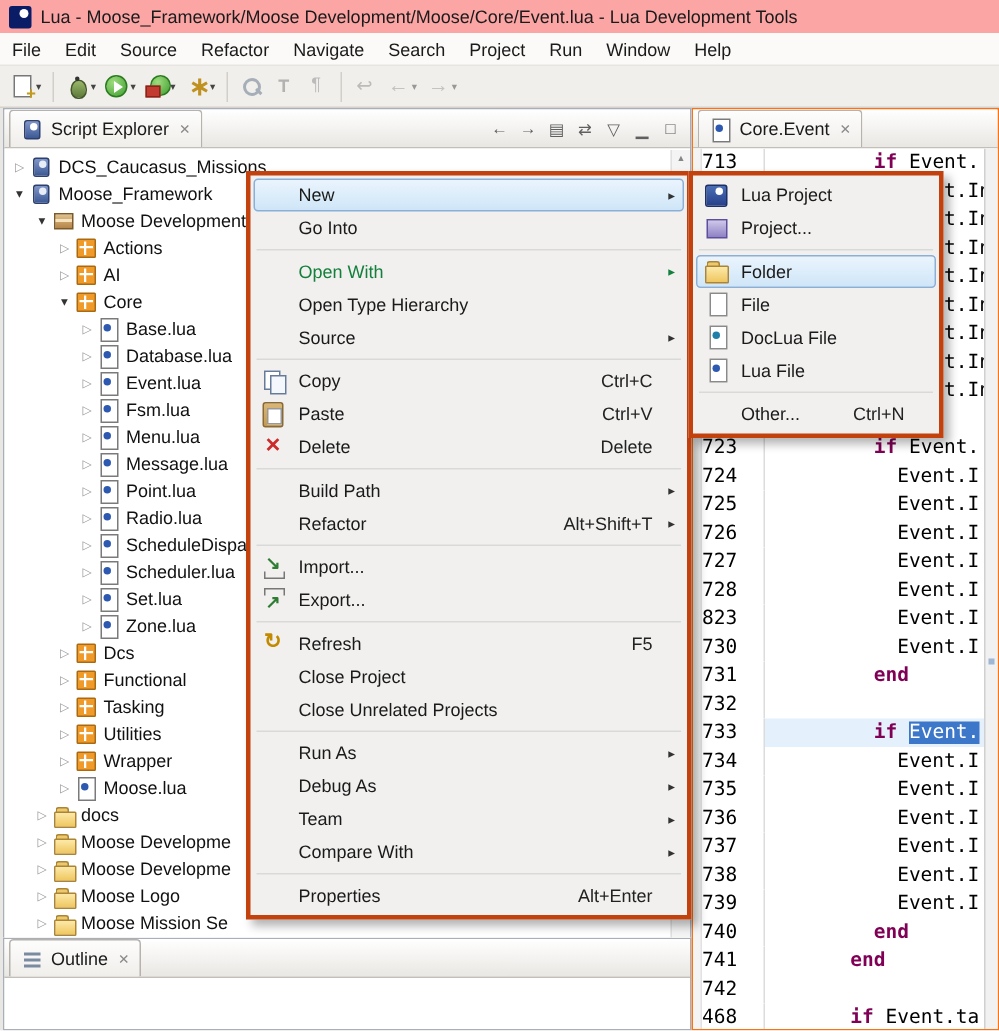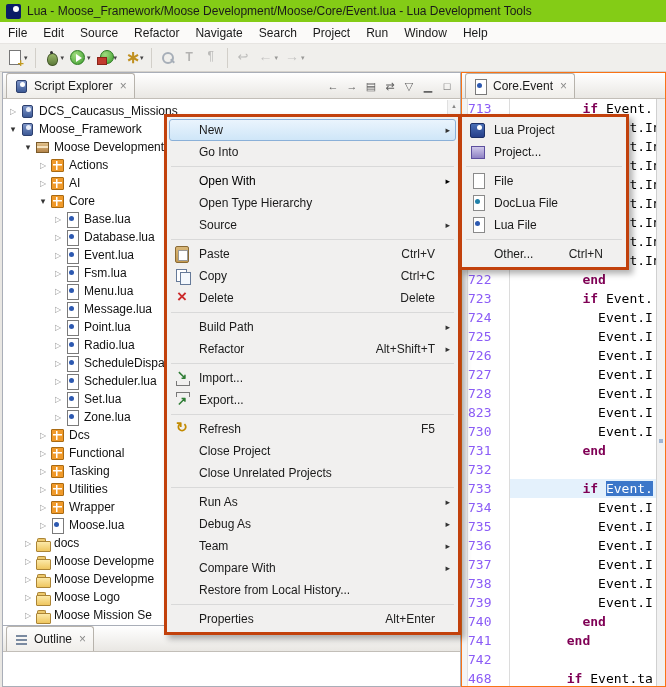--- a/index.html
+++ b/index.html
@@ -1,21 +1,21 @@
 <!DOCTYPE html>
 <html><head>
 <meta charset="utf-8">
 <style>
   *{box-sizing:border-box;margin:0;padding:0}
   html,body{width:666px;height:687px;overflow:hidden;background:#fff}
   body{font-family:"Liberation Sans",sans-serif;font-size:12px;color:#1a1a1a}
   .window{position:relative;width:666px;height:687px;background:#f2f1ef;overflow:hidden}
 
   
-  .titlebar{height:22px;background:#84cc16;display:flex;align-items:center;gap:6px;padding:0 6px}
+  .titlebar{height:22px;background:#fca5a5;display:flex;align-items:center;gap:6px;padding:0 6px}
   .app-icon{width:15px;height:15px;background:#0a1c66;border-radius:2px;position:relative;flex:none}
   .app-icon::after{content:'';position:absolute;width:6px;height:6px;background:#fff;border-radius:50%;right:2px;top:2px}
   .title-text{white-space:nowrap;overflow:hidden}
   .menubar{height:22px;background:#fbfaf9;display:flex;align-items:center;border-bottom:1px solid #e7e5e2}
   .mb-item{padding:2px 8px}
   .toolbar{height:28px;background:#f0efec;border-bottom:1px solid #d5d2cc;display:flex;align-items:center;padding:0 4px;gap:1px}
   .tbtn{height:24px;display:flex;align-items:center;padding:1px 2px;border-radius:3px}
   .tbtn.dis{opacity:.5}
   .caret{font-size:7px;color:#444;margin-left:1px}
   .tsep{width:1px;height:20px;background:#d2cfc9;margin:0 4px}
@@ -79,33 +79,33 @@
   .tab-ic-explorer::after{content:'';position:absolute;width:5px;height:5px;background:#fff;border-radius:50%;right:4px;top:3px}
   .tab-ic-outline::before{content:'';position:absolute;left:2px;top:3px;width:11px;height:2px;background:#7a8aa0;box-shadow:0 4px 0 #7a8aa0,0 8px 0 #7a8aa0}
   .tab-ic-lua::before{content:'';position:absolute;left:2px;top:0;width:10px;height:14px;background:#fff;border:1px solid #7a7a7a}
   .tab-ic-lua::after{content:'';position:absolute;left:4px;top:4px;width:5px;height:5px;background:#2d59b0;border-radius:50%}
 
   
   .editor-body{flex:1;display:flex;background:#fff;font-family:"DejaVu Sans Mono",monospace;font-size:13px;overflow:hidden;min-height:0}
   .ruler{width:6px;background:#f4f4f4;border-right:1px solid #e2e2e2;flex:none}
   .codewrap{flex:1;min-width:0;overflow:hidden}
   .cl{height:19px;line-height:19px;display:flex;white-space:pre}
-  .ln{flex:none;width:42px;padding-right:20px;text-align:left;color:#8b5cf6;background:#fff;border-right:1px solid #dcdcdc}
+  .ln{flex:none;width:42px;padding-right:20px;text-align:left;color:#000000;background:#fff;border-right:1px solid #dcdcdc}
   .ct{flex:1;min-width:0;overflow:hidden;padding-left:2px;color:#000}
   .cl.cur .ct{background:#e4f1fc}
   .kw{color:#7f0055;font-weight:bold}
   .selx{background:#3c77c9;color:#fff}
   .overview{width:9px;flex:none;background:#f1f1f1;border-left:1px solid #d0d0d0;position:relative}
   .ov-mark{position:absolute;left:2px;right:2px;top:58%;height:4px;background:#9fb6d4}
 
   
   .menu{position:absolute;background:#f1f0ef;border:3px solid #c2410c;box-shadow:4px 4px 6px rgba(0,0,0,.3);padding:2px;z-index:50}
   .menu-item{height:22px;display:flex;align-items:center;padding:0 6px 0 3px;position:relative;border:1px solid transparent;border-radius:3px}
   .menu-item.hl{background:linear-gradient(#eaf4fd,#cfe6f8);border-color:#8ab0d8}
-  .menu-item.disabled .mi-label,.menu-item.disabled .mi-arrow{color:#000000}
+  .menu-item.disabled .mi-label,.menu-item.disabled .mi-arrow{color:#15803d}
   .mi-label{padding-left:5px}
   .mi-shortcut{margin-left:auto;padding-left:16px;padding-right:14px;color:#222}
   .mi-arrow{position:absolute;right:5px;font-size:9px;color:#333}
   .menu-sep{height:1px;background:#d9d9d9;margin:3px 2px}
   .mi-icon{width:21px;height:18px;position:relative;flex:none}
   .mi-copy::before{content:'';position:absolute;left:3px;top:2px;width:9px;height:11px;background:#fff;border:1px solid #667a99}
   .mi-copy::after{content:'';position:absolute;left:7px;top:5px;width:9px;height:11px;background:#f4f8fd;border:1px solid #667a99}
   .mi-paste::before{content:'';position:absolute;left:2px;top:1px;width:12px;height:15px;background:linear-gradient(#d9b778,#c49a50);border:1px solid #8a6a34;border-radius:2px}
   .mi-paste::after{content:'';position:absolute;left:5px;top:5px;width:8px;height:9px;background:#fff;border:1px solid #999}
   .mi-delete::before{content:'×';position:absolute;left:4px;top:-1px;color:#cc2b2b;font-size:17px;font-weight:bold;line-height:18px}
@@ -444,30 +444,30 @@
         <span class="mi-icon"></span>
         <span class="mi-label">Open Type Hierarchy</span>
       </div>
       <div class="menu-item">
         <span class="mi-icon"></span>
         <span class="mi-label">Source</span>
         <span class="mi-arrow">▸</span>
       </div>
       <div class="menu-sep"></div>
       <div class="menu-item">
+        <span class="mi-icon mi-copy"></span>
+        <span class="mi-label">Copy</span>
+        <span class="mi-shortcut">Ctrl+C</span>
+      </div>
+      <div class="menu-item">
         <span class="mi-icon mi-paste"></span>
         <span class="mi-label">Paste</span>
         <span class="mi-shortcut">Ctrl+V</span>
       </div>
       <div class="menu-item">
-        <span class="mi-icon mi-copy"></span>
-        <span class="mi-label">Copy</span>
-        <span class="mi-shortcut">Ctrl+C</span>
-      </div>
-      <div class="menu-item">
         <span class="mi-icon mi-delete"></span>
         <span class="mi-label">Delete</span>
         <span class="mi-shortcut">Delete</span>
       </div>
       <div class="menu-sep"></div>
       <div class="menu-item">
         <span class="mi-icon"></span>
         <span class="mi-label">Build Path</span>
         <span class="mi-arrow">▸</span>
       </div>
@@ -514,41 +514,41 @@
       <div class="menu-item">
         <span class="mi-icon"></span>
         <span class="mi-label">Team</span>
         <span class="mi-arrow">▸</span>
       </div>
       <div class="menu-item">
         <span class="mi-icon"></span>
         <span class="mi-label">Compare With</span>
         <span class="mi-arrow">▸</span>
       </div>
-      <div class="menu-item">
-        <span class="mi-icon"></span>
-        <span class="mi-label">Restore from Local History...</span>
-      </div>
       <div class="menu-sep"></div>
       <div class="menu-item">
         <span class="mi-icon"></span>
         <span class="mi-label">Properties</span>
         <span class="mi-shortcut">Alt+Enter</span>
       </div>
     </div>
   <div class="menu" id="submenu" style="left:459px;top:114px;width:170px">
       <div class="menu-item">
         <span class="mi-icon mi-luaproject"></span>
         <span class="mi-label">Lua Project</span>
       </div>
       <div class="menu-item">
         <span class="mi-icon mi-project"></span>
         <span class="mi-label">Project...</span>
       </div>
       <div class="menu-sep"></div>
+      <div class="menu-item hl">
+        <span class="mi-icon mi-folder"></span>
+        <span class="mi-label">Folder</span>
+      </div>
       <div class="menu-item">
         <span class="mi-icon mi-file"></span>
         <span class="mi-label">File</span>
       </div>
       <div class="menu-item">
         <span class="mi-icon mi-docluafile"></span>
         <span class="mi-label">DocLua File</span>
       </div>
       <div class="menu-item">
         <span class="mi-icon mi-luafile"></span>

